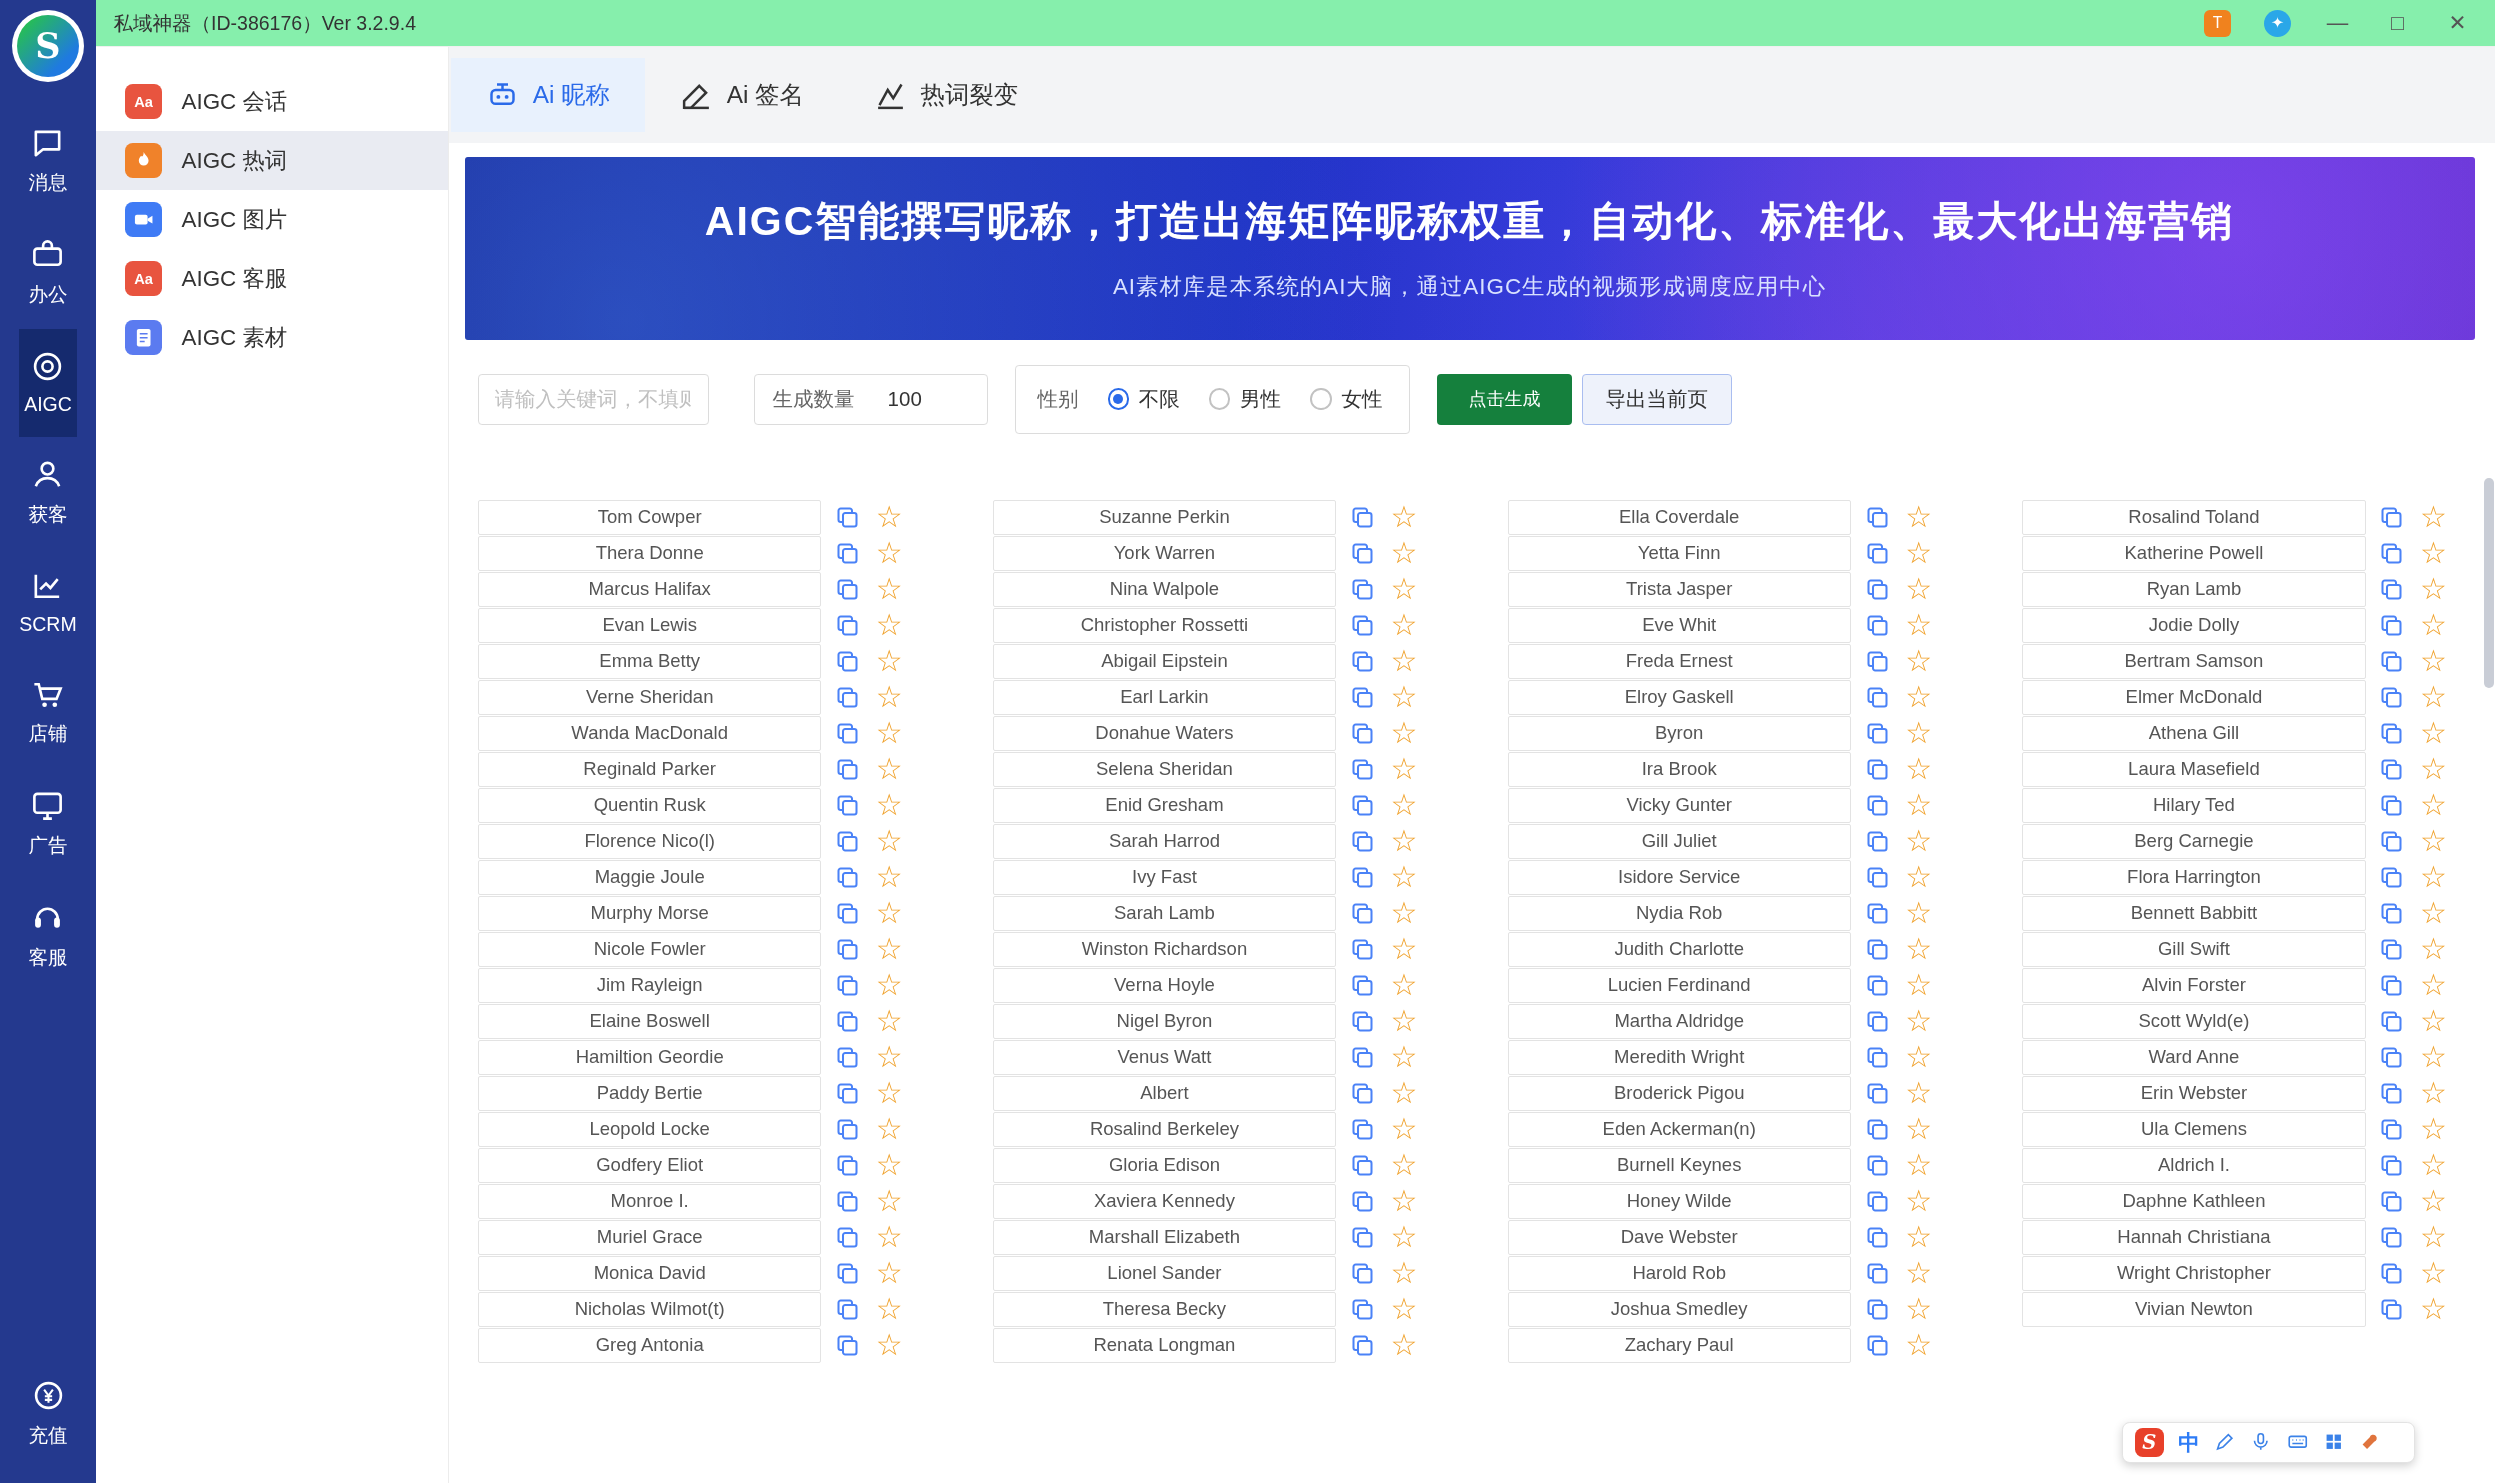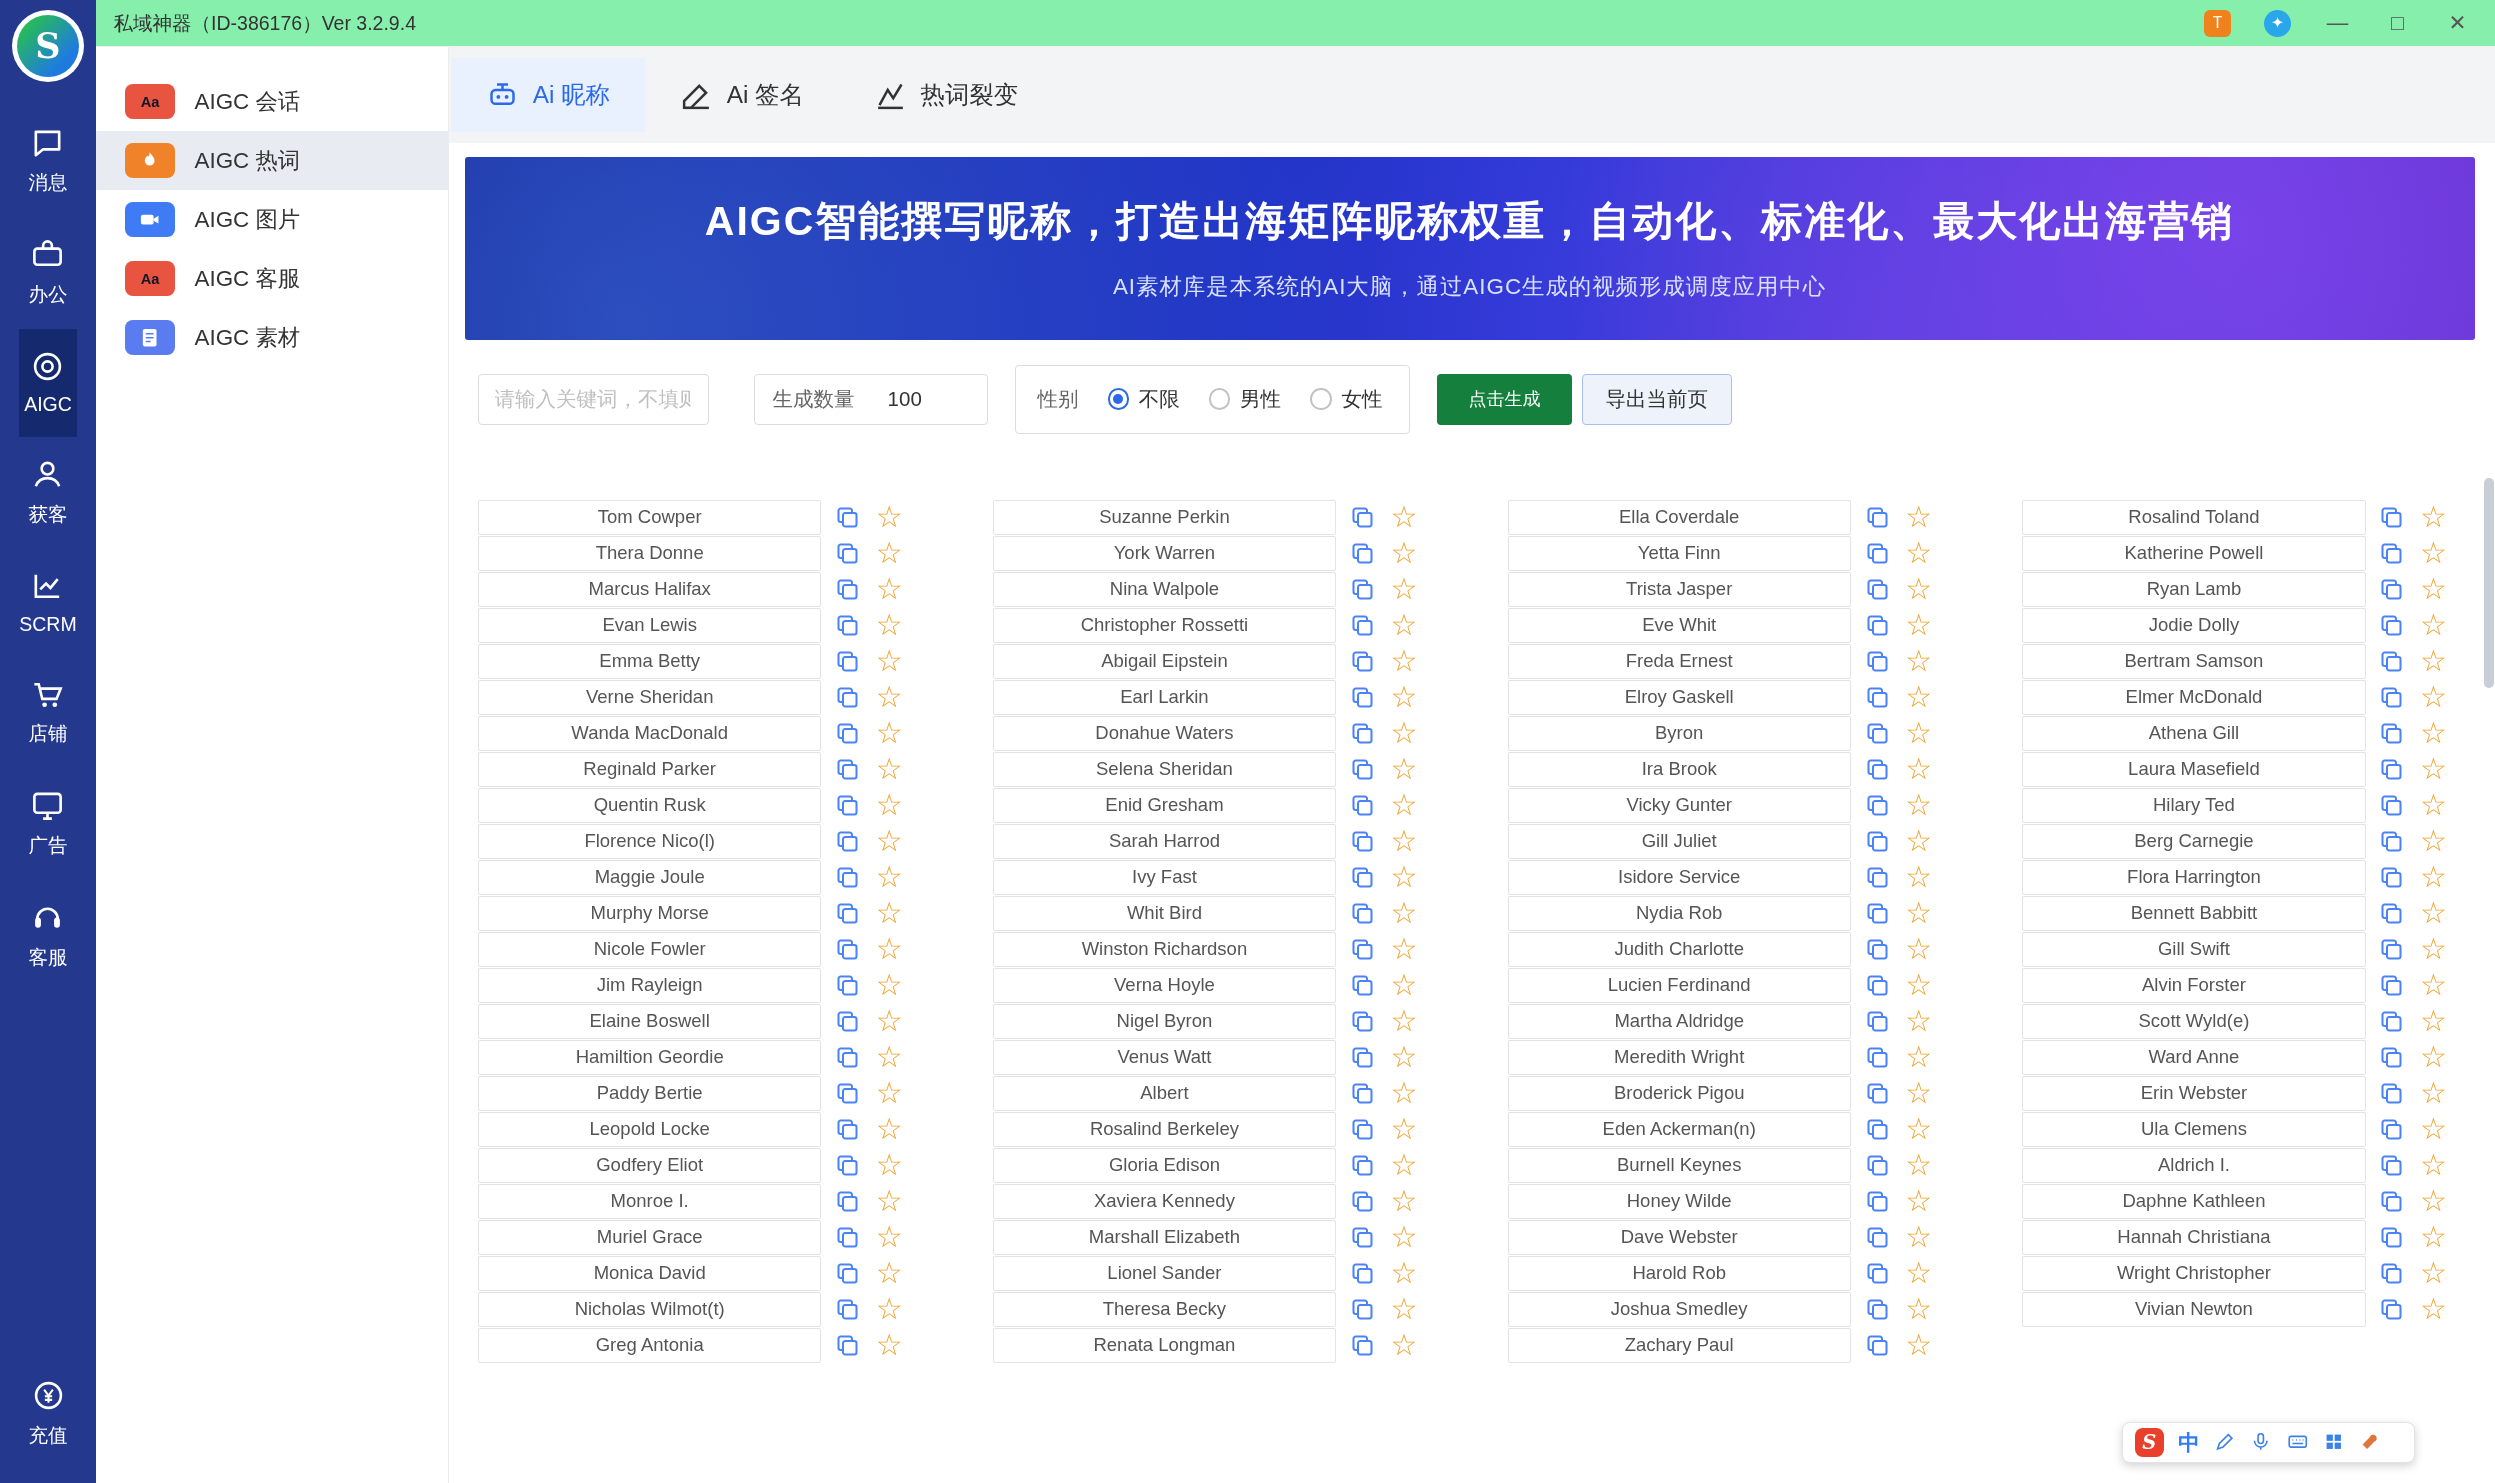--- a/index.html
+++ b/index.html
@@ -28,21 +28,21 @@
   .tb-appicon.orange { background:#f0821e; }
   .tb-appicon.blue { background:#2aa7e8; border-radius:50%; }
   .winbtn { font-size:21.5px; color:#555; cursor:pointer; width:27px; text-align:center; }
 
   .body-row { flex:1; display:flex; min-height:0; }
 
   
   .sidebar { width:353px; flex-shrink:0; background:#fff; border-right:1px solid #ececec; padding-top:25px; }
   .side-item { height:59px; display:flex; align-items:center; gap:19.5px; padding-left:29px; font-size:22.4px; color:#333; cursor:pointer; }
   .side-item.active { background:#e9ebf2; }
-  .side-icon { width:50px; height:35px; border-radius:7.8px; flex-shrink:0; display:flex; align-items:center; justify-content:center; color:#0f172a; font-size:14.6px; font-weight:bold; }
+  .side-icon { width:37px; height:35px; border-radius:7.8px; flex-shrink:0; display:flex; align-items:center; justify-content:center; color:#ffffff; font-size:14.6px; font-weight:bold; }
   .side-icon svg { width:23.4px; height:23.4px; }
 
   
   .main { flex:1; display:flex; flex-direction:column; min-width:0; background:#fff; position:relative; }
   .tabs { height:96px; background:#f3f4f6; display:flex; align-items:center; padding-left:2px; flex-shrink:0; }
   .tab { height:74px; display:flex; align-items:center; gap:13.7px; padding:0 35px; font-size:24.4px; color:#333; cursor:pointer; }
   .tab.active { background:#e8f1fd; color:#2a6ae9; }
   .tab-icon svg { width:33px; height:33px; display:block; }
 
   .banner { position:relative; margin:13.7px 21.5px 0 15.6px; height:183px; border-radius:2.9px; overflow:hidden;
@@ -656,21 +656,21 @@
                 <div class="name-box">Ivy Fast</div>
                 <button class="icon-btn copy">
                   <svg viewBox="0 0 24 24">
                     <rect x="8" y="8" width="12" height="12" rx="2" fill="none" stroke="#4a82f7" stroke-width="1.8"></rect>
                     <path d="M16 8V6a2 2 0 0 0-2-2H6a2 2 0 0 0-2 2v8a2 2 0 0 0 2 2h2" fill="none" stroke="#4a82f7" stroke-width="1.8"></path>
                   </svg>
                 </button>
                 <button class="icon-btn star">☆</button>
               </div>
               <div class="name-row">
-                <div class="name-box">Whit Bird</div>
+                <div class="name-box">Sarah Lamb</div>
                 <button class="icon-btn copy">
                   <svg viewBox="0 0 24 24">
                     <rect x="8" y="8" width="12" height="12" rx="2" fill="none" stroke="#4a82f7" stroke-width="1.8"></rect>
                     <path d="M16 8V6a2 2 0 0 0-2-2H6a2 2 0 0 0-2 2v8a2 2 0 0 0 2 2h2" fill="none" stroke="#4a82f7" stroke-width="1.8"></path>
                   </svg>
                 </button>
                 <button class="icon-btn star">☆</button>
               </div>
               <div class="name-row">
                 <div class="name-box">Winston Richardson</div>

